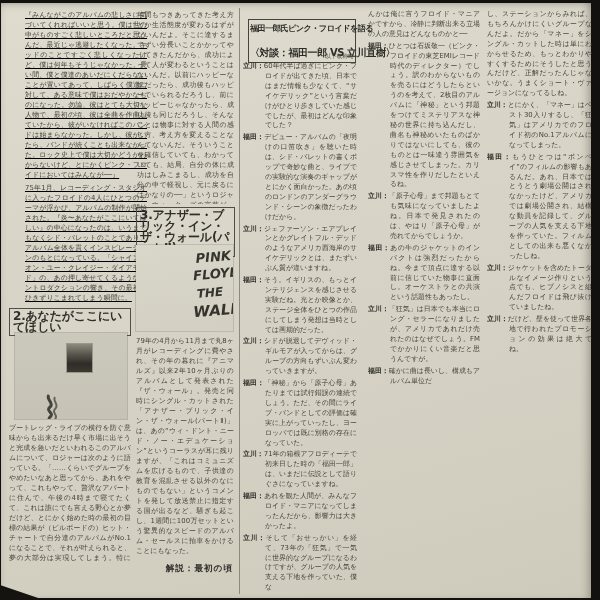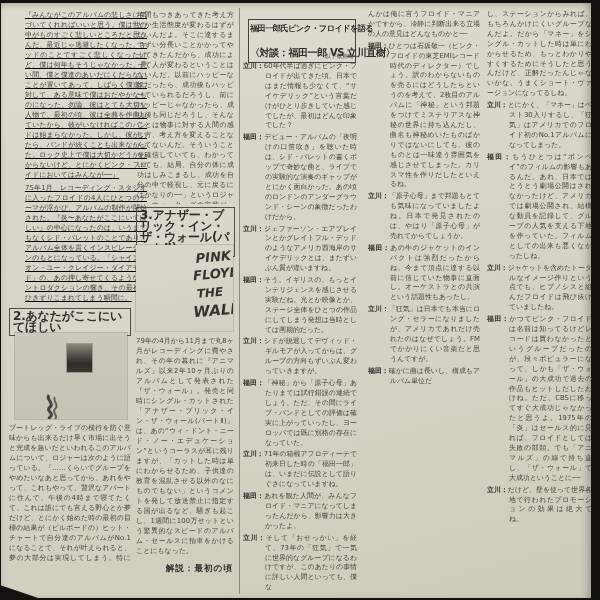--- a/index.html
+++ b/index.html
@@ -106,21 +106,21 @@
         <g transform="rotate(-5 60 40)" fill="#35332d" font-style="italic" font-weight="bold">
           <text x="62" y="18" font-size="13">PINK</text>
           <text x="58" y="35" font-size="13">FLOYD</text>
           <text x="60" y="53" font-size="12">THE</text>
           <text x="55" y="72" font-size="15">WALL</text>
         </g>
       </svg>
     </div>
 
     <div class="blk" style="left:135px;top:333px;width:98px;height:224px;">
-      <p class="body">79年の4月から11月まで丸8ヶ月がレコーディングに費やされ、その年の暮れに『アニマルズ』以来2年10ヶ月ぶりのアルバムとして発表された『ザ・ウォール』。発売と同時にシングル・カットされた「アナザー・ブリック・イン・ザ・ウォール(パートⅡ)」は、あの“ウィ・ドント・ニード・ノー・エデュケーション”というコーラスが耳に残りますが、「カットした時は単にわからせるため、子供達の教育を混乱させる以外のなにものでもない」というコメントを発して放送禁止に指定する国が出るなど、騒ぎも起こし、1週間に100万セットという驚異的なスピードのアルバム・セールスに拍車をかけることにもなった。</p>
+      <p class="body">79年の4月から11月まで丸8ヶ月がレコーディングに費やされ、その年の暮れに『アニマルズ』以来2年10ヶ月ぶりのアルバムとして発表された『ザ・ウォール』。発売と同時にシングル・カットされた「アナザー・ブリック・イン・ザ・ウォール(パートⅡ)」は、あの“ウィ・ドント・ニード・ノー・エデュケーション”というコーラスが耳に残りますが、「これはコミュニズムを広げるもので、子供達の教育を混乱させる以外のなにものでもない」というコメントを発して放送禁止に指定する国が出るなど、騒ぎも起こし、1週間に100万セットという驚異的なスピードのアルバム・セールスに拍車をかけることにもなった。</p>
     </div>
 
     <div class="credit" style="left:135px;top:560px;width:97px;">解説：最初の頃</div>
 
     <div class="vrule" style="left:238px;top:5px;height:586px;"></div>
 
     <div class="dlg-box" style="left:247px;top:16px;width:104px;">
       <div class="dlg-title">福田一郎氏ピンク・フロイドを語る</div>
       <div class="dlg-sub">〈対談：福田一郎 VS 立川直樹〉</div>
     </div>
@@ -128,36 +128,35 @@
 
     <div class="blk" style="left:242px;top:59px;width:114px;height:532px;">
       <p class="dlg"><span class="spk">立川：</span><span>60年代半ば過ぎにピンク・フロイドが出てきた頃、日本ではまだ情報も少なくて、“サイケデリック”という言葉だけがひとり歩きしていた感じでしたが、最初はどんな印象でした？</span></p>
       <p class="dlg"><span class="spk">福田：</span><span>デビュー・アルバムの「夜明けの口笛吹き」を聴いた時は、シド・バレットの書くポップで奇妙な曲と、ライブでの実験的な演奏のギャップがとにかく面白かった。あの頃のロンドンのアンダーグラウンド・シーンの象徴だったわけだから。</span></p>
       <p class="dlg"><span class="spk">立川：</span><span>ジェファーソン・エアプレインとかグレイトフル・デッドのようなアメリカ西海岸のサイケデリックとは、またずいぶん質が違いますね。</span></p>
       <p class="dlg"><span class="spk">福田：</span><span>そう。イギリスの、もっとインテリジェンスを感じさせる実験だね。光とか映像とか、ステージ全体をひとつの作品にしてしまう発想は当時としては画期的だった。</span></p>
       <p class="dlg"><span class="spk">立川：</span><span>シドが脱退してデヴィッド・ギルモアが入ってからは、グループの方向もずいぶん変わっていきますが。</span></p>
       <p class="dlg"><span class="spk">福田：</span><span>「神秘」から「原子心母」あたりまでは試行錯誤の連続でしょう。ただ、その間にライブ・バンドとしての評価は確実に上がっていったし、ヨーロッパでは既に別格の存在になっていた。</span></p>
       <p class="dlg"><span class="spk">立川：</span><span>71年の箱根アフロディーテで初来日した時の「福田一郎」は、いまだに伝説として語りぐさになっていますね。</span></p>
       <p class="dlg"><span class="spk">福田：</span><span>あれを観た人間が、みんなフロイド・マニアになってしまったんだから、影響力は大きかったよ。</span></p>
-      <p class="dlg"><span class="spk">立川：</span><span>そして「おせっかい」を経て、73年の「狂気」で一気に世界的なグループになるわけですが、このあたりの事情に詳しい人間といっても、僕な</span></p>
+      <p class="dlg"><span class="spk">立川：</span><span>そして「おせっかい」を経て、73年の「狂気」で一気に世界的なグループになるわけですが、グループの人気を支える下地を作っていた、僕な</span></p>
     </div>
 
     <div class="blk" style="left:367px;top:7px;width:112px;height:584px;">
       <p class="dlg cont"><span>んかは俺に言うフロイド・マニアかですから、冷静に判断出来る立場の人の意見はどんなものかと──</span></p>
       <p class="dlg"><span class="spk">福田：</span><span>ひとつは石坂敬一（ピンク・フロイドの東芝EMIレコード時代のディレクター）でしょう。訳のわからないものを売るにはどうしたらというのを考えて、2枚目のアルバムに「神秘」という邦題をつけてミステリアスな神秘の世界に持ち込んだし、曲名も神秘めいたものばかりではないにしても、彼のものとは一味違う雰囲気を感じさせてしまった。カリスマ性を作りだしたといえるね。</span></p>
       <p class="dlg"><span class="spk">立川：</span><span>「原子心母」まで邦題もとても気味になっていましたよね。日本で発見されたのは、やはり「原子心母」が売れてからでしょうか。</span></p>
       <p class="dlg"><span class="spk">福田：</span><span>あの牛のジャケットのインパクトは強烈だったからね。今まで頂点に達する以前に信じていた物事に直面し。オーケストラとの共演という話題性もあったし。</span></p>
       <p class="dlg"><span class="spk">立川：</span><span>「狂気」は日本でも本当にロング・セラーになりましたが、アメリカであれだけ売れたのはなぜでしょう。FMでかかりにくい音楽だと思うんですが。</span></p>
       <p class="dlg"><span class="spk">福田：</span><span>確かに曲は長いし、構成もアルバム単位だ</span></p>
     </div>
 
     <div class="blk" style="left:486px;top:7px;width:105px;height:584px;">
       <p class="dlg cont"><span>し、ステーションからみれば、もちろんかけにくいグループなんだよ。だから「マネー」をシングル・カットした時は単にわからせるため、もっとわかりやすくするためにそうしたと思うんだけど、正解だったんじゃないかな。うまくショート・ヴァージョンになってるしね。</span></p>
       <p class="dlg"><span class="spk">立川：</span><span>とにかく、「マネー」はベスト30入りするし、「狂気」はアメリカでのフロイド初のNo.1アルバムになってしまった。</span></p>
       <p class="dlg"><span class="spk">福田：</span><span>もうひとつは“ポンペイ”のフィルムの影響もあるんだ。あれ、日本ではとうとう劇場公開はされなかったけど、アメリカでは劇場公開され、結構な動員を記録して、グループの人気を支える下地を作っていた。フィルムとしての出来も悪くなかったしね。</span></p>
       <p class="dlg"><span class="spk">立川：</span><span>ジャケットを含めたトータルなイメージ作りという点でも、ヒプノシスと組んだフロイドは飛び抜けていましたね。</span></p>
-      <p class="dlg"><span class="spk">福田：</span><span>かつてピンク・フロイドは名前は知ってるけどレコードは買わなかったというグループだったのが、段々ポピュラーになって、しかも「ザ・ウォール」の大成功で過去の作品もヒットしだしたわけね。ただ、CBSに移ってすぐ大成功じゃなかったと思うよ。1975年の「炎」はセールス的に見れば、フロイドとしては失敗の部類。でも「アニマルズ」の線で持ち直し、「ザ・ウォール」で大成功ということに──</span></p>
       <p class="dlg"><span class="spk">立川：</span><span>だけど、壁を使って世界各地で行われたプロモーションの効果は絶大で　ね。</span></p>
     </div>
 
   </div>
   <div class="corner-shadow"></div>
 </div>
 
 </body></html>

